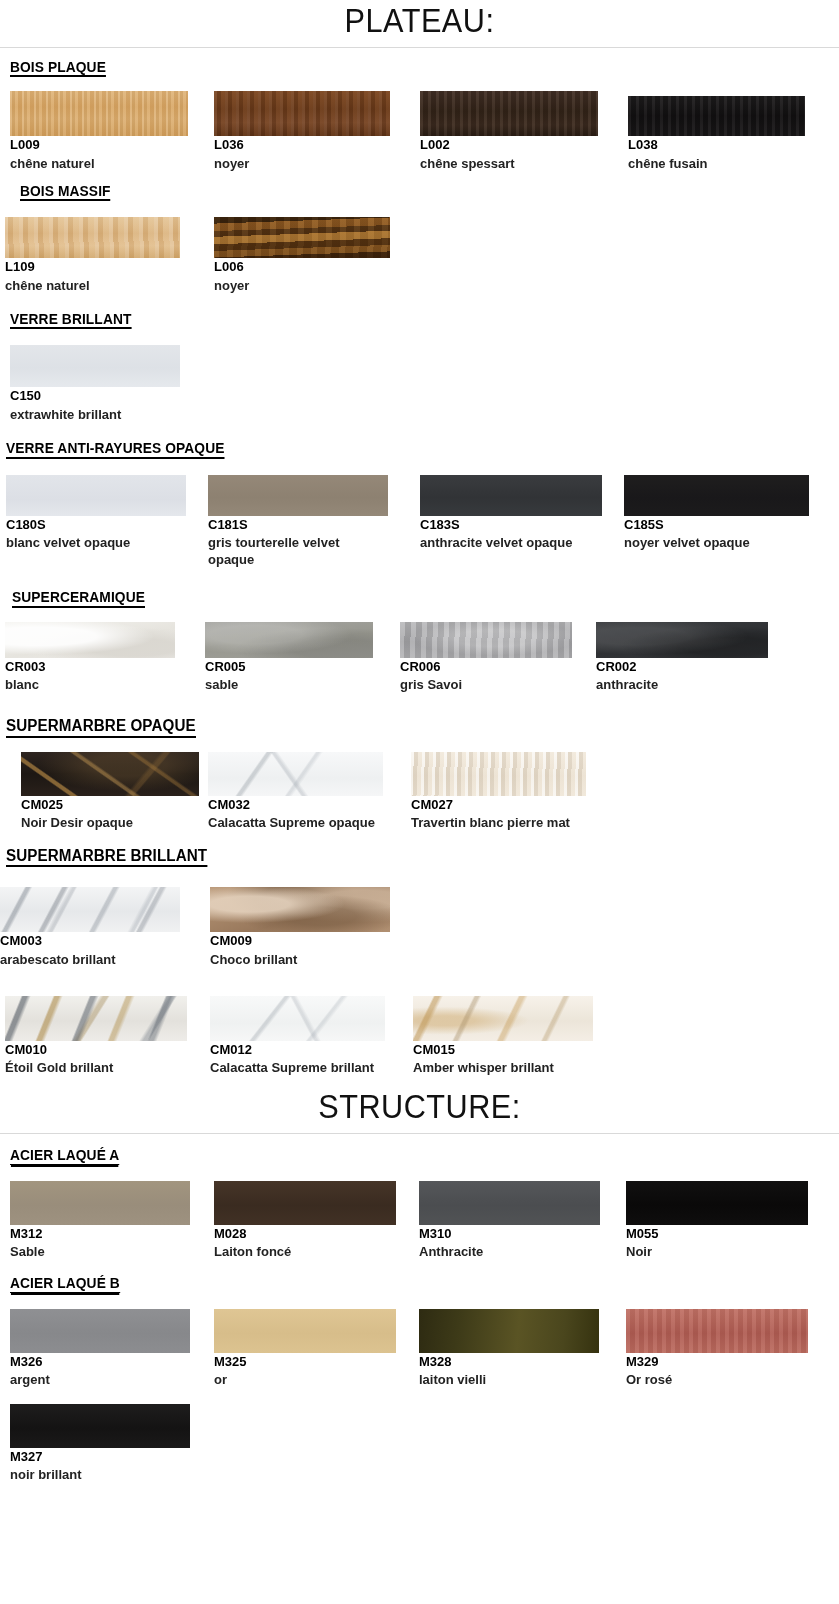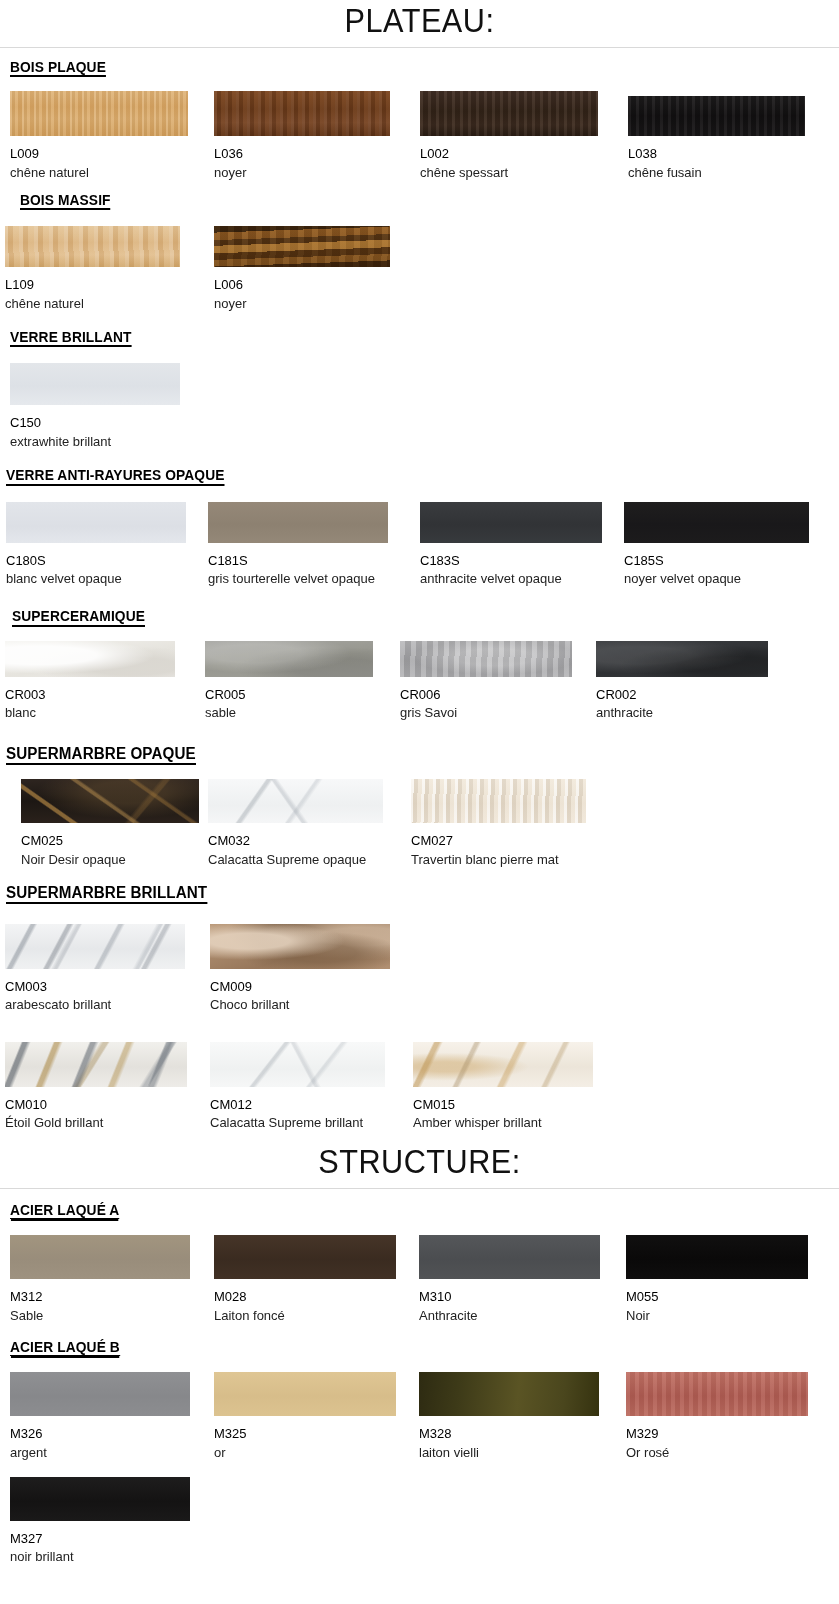--- a/index.html
+++ b/index.html
@@ -60,29 +60,29 @@
   .cell{
     box-sizing:border-box;
   }
   .sw{
     display:block;
     background-repeat:no-repeat;
     background-size:cover;
   }
   .code{
     font-size:13px;
-    font-weight:normal;
+    font-weight:bold;
     color:#000;
     line-height:1.25;
-    margin-top:10px;
+    margin-top:1px;
     letter-spacing:0px;
   }
   .desc{
     font-size:13px;
-    font-weight:400;
+    font-weight:700;
     color:#222;
     line-height:1.32;
     margin-top:1px;
     max-width:180px;
   }
   .sp10{height:10px}
   .sp12{height:12px}
   .sp14{height:14px}
   .sp16{height:16px}
   .sp20{height:20px}
@@ -394,21 +394,21 @@
       <div class="desc">Travertin blanc pierre mat</div>
     </div>
   </div>
 
   <div class="sp16"></div>
   <div class="head-wrap" style="padding-left:6px">
     <span class="group-head" style="font-size:16px">SUPERMARBRE BRILLANT</span>
   </div>
   <div class="sp20"></div>
   <div class="row">
-    <div class="cell" style="width:210px;padding-left:5px">
+    <div class="cell" style="width:210px;">
       <span class="sw tex-CM003" style="width:180px;height:45px"></span>
       <div class="code">CM003</div>
       <div class="desc">arabescato brillant</div>
     </div>
     <div class="cell" style="width:200px">
       <span class="sw tex-CM009" style="width:180px;height:45px"></span>
       <div class="code">CM009</div>
       <div class="desc">Choco brillant</div>
     </div>
   </div>

